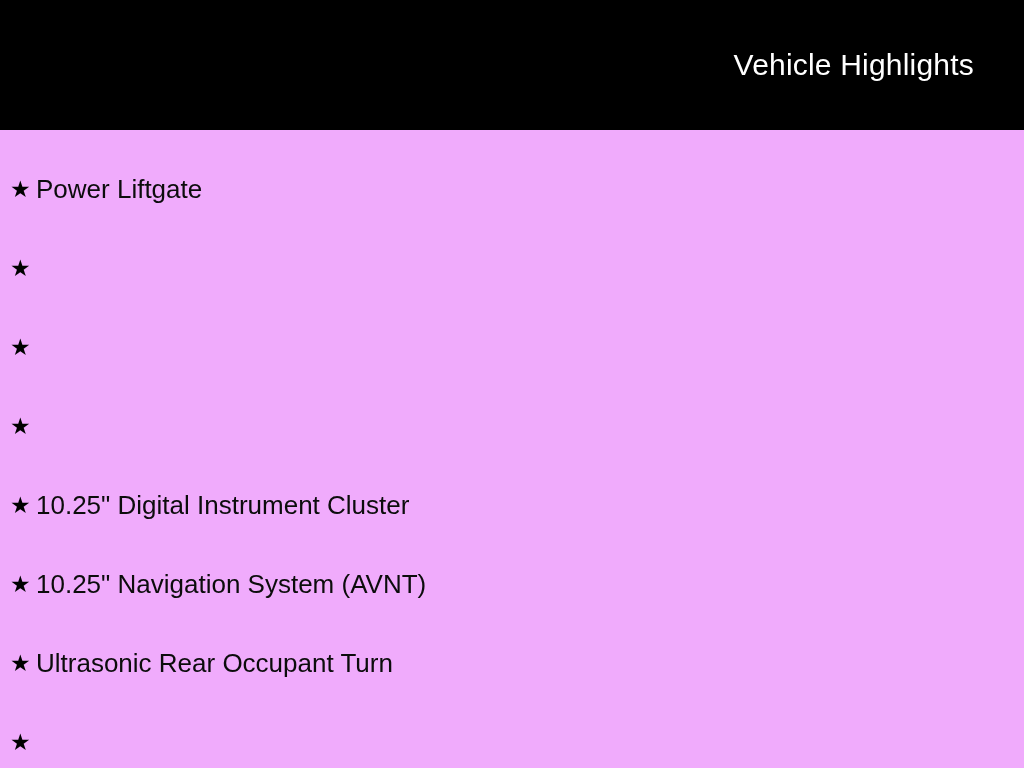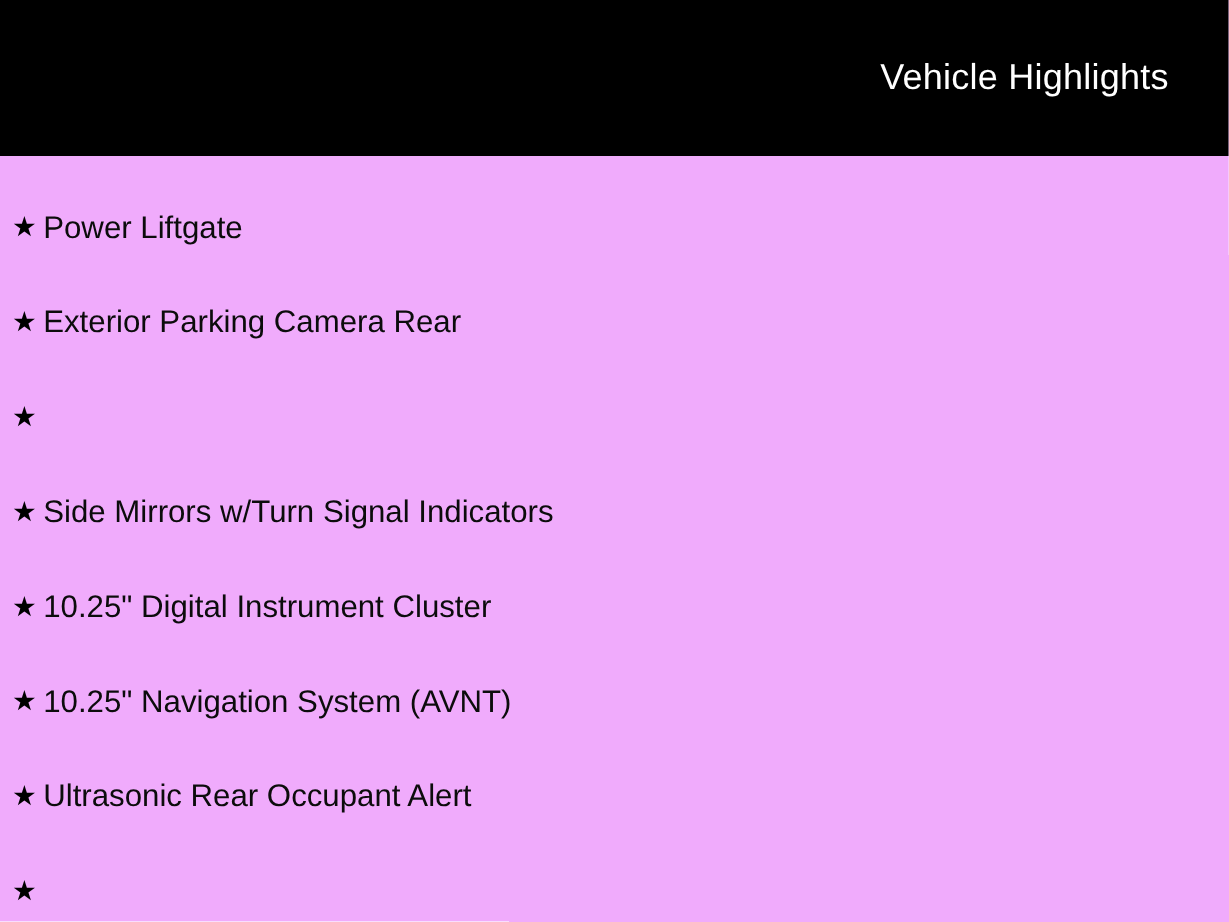--- a/index.html
+++ b/index.html
@@ -79,45 +79,43 @@
 
   <div class="features-list">
 
     <div class="feature-item">
       <span class="star-icon">★</span>
       <span class="feature-label">Power Liftgate</span>
     </div>
 
     <div class="feature-item">
       <span class="star-icon">★</span>
-      <span class="feature-label">Exterior Parking Camera Rear</span>
     </div>
 
     <div class="feature-item">
       <span class="star-icon">★</span>
     </div>
 
     <div class="feature-item">
       <span class="star-icon">★</span>
-      <span class="feature-label">Side Mirrors w/Turn Signal Indicators</span>
     </div>
 
     <div class="feature-item">
       <span class="star-icon">★</span>
       <span class="feature-label">10.25" Digital Instrument Cluster</span>
     </div>
 
     <div class="feature-item">
       <span class="star-icon">★</span>
       <span class="feature-label">10.25" Navigation System (AVNT)</span>
     </div>
 
     <div class="feature-item">
       <span class="star-icon">★</span>
-      <span class="feature-label">Ultrasonic Rear Occupant Alert</span>
+      <span class="feature-label">Ultrasonic Rear Occupant Turn</span>
     </div>
 
     <div class="feature-item">
       <span class="star-icon">★</span>
     </div>
 
   </div>
 </div>
 
 </body></html>

